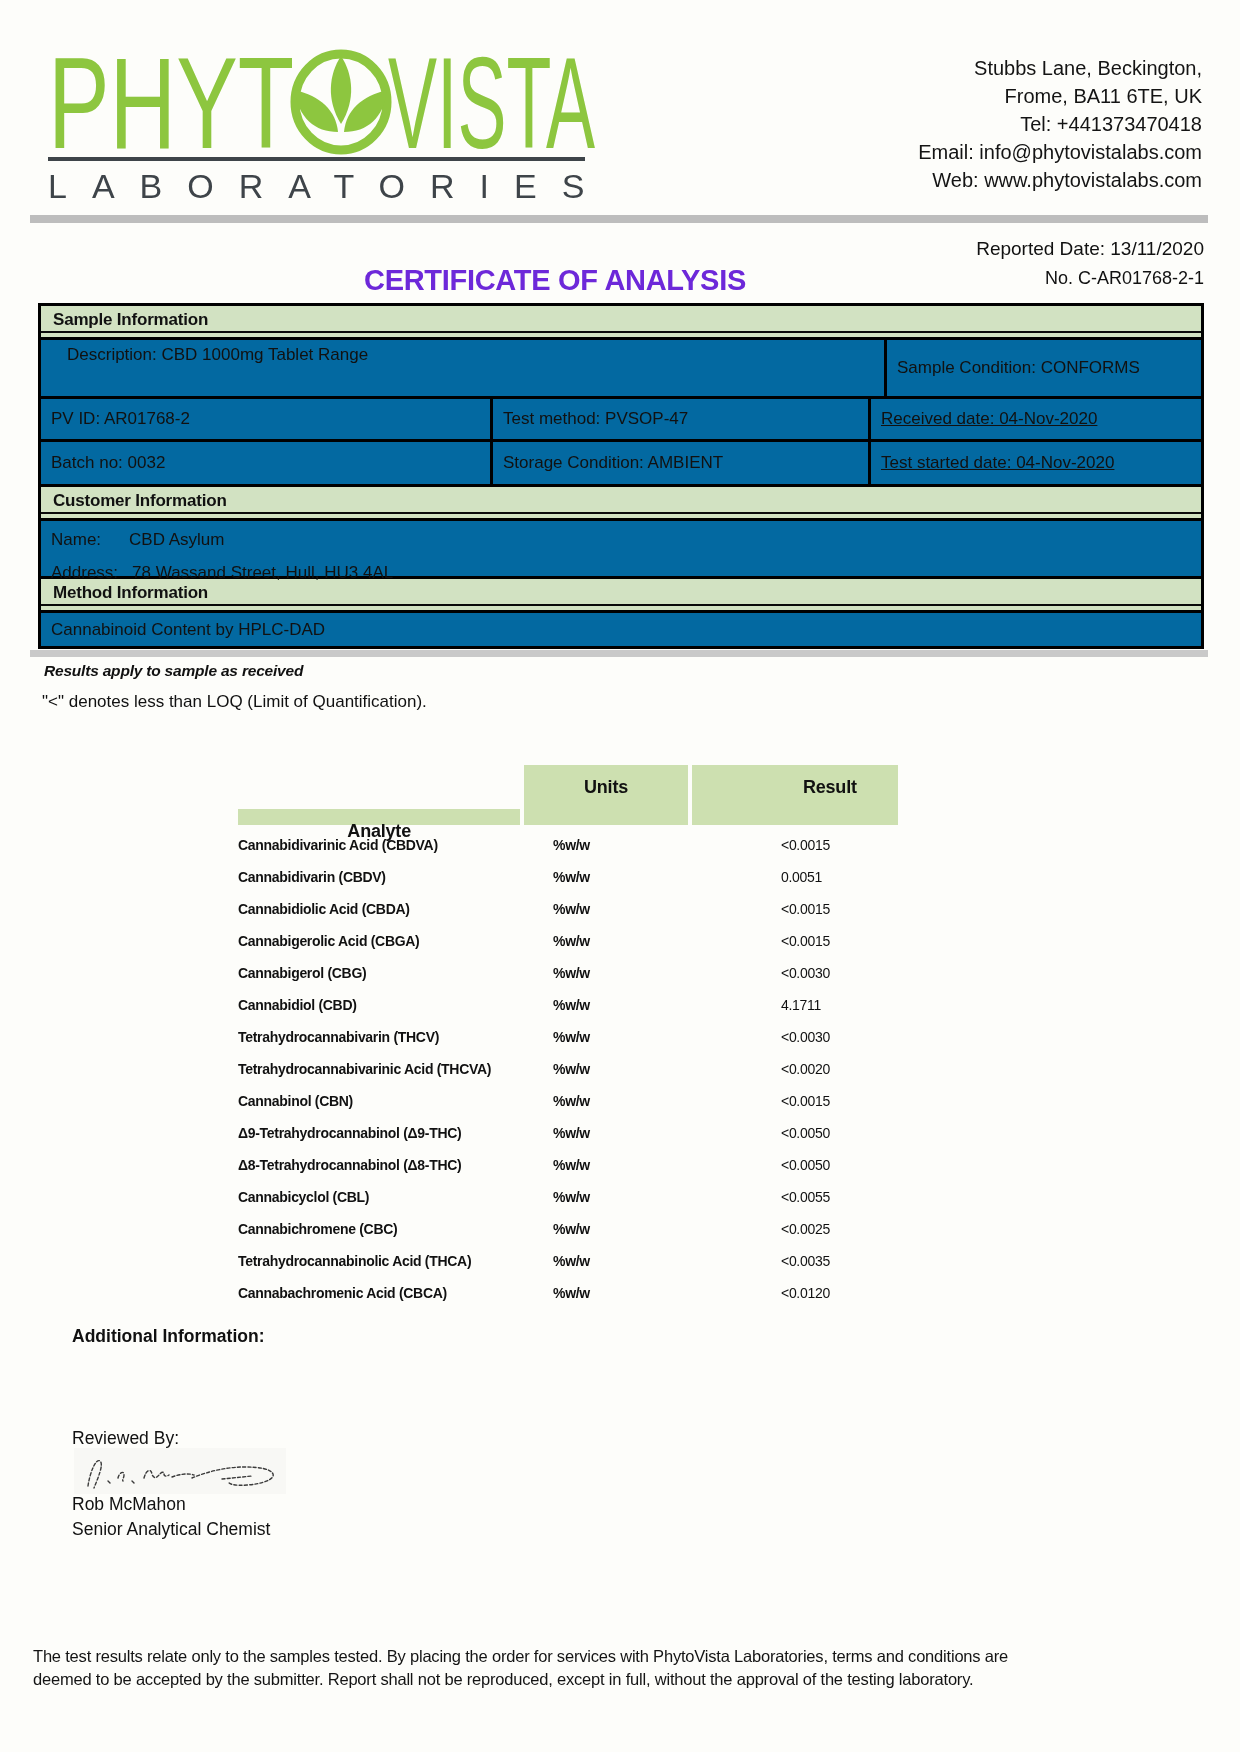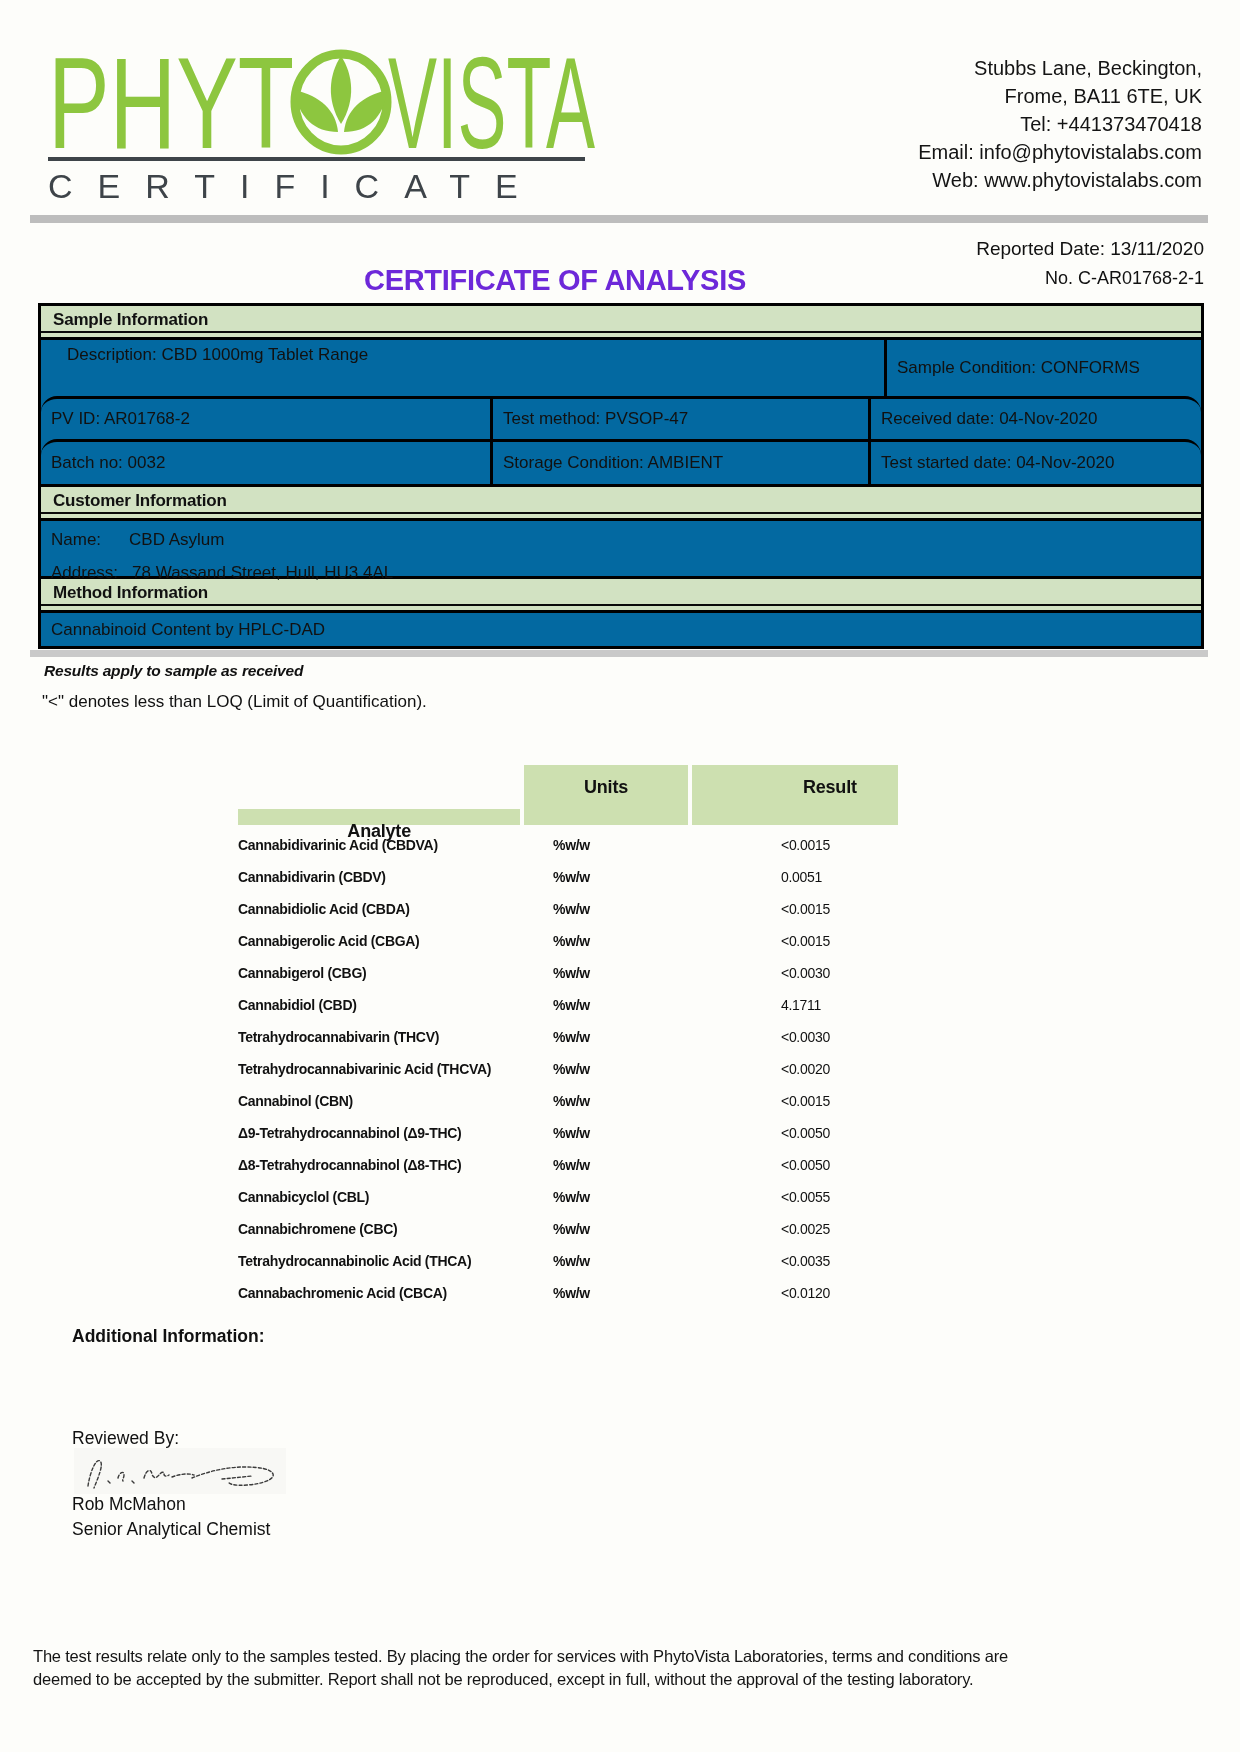--- a/index.html
+++ b/index.html
@@ -44,25 +44,25 @@
   .sec-label{
     display:block;font-weight:bold;font-size:17px;
     padding:4px 0 1px 12px;border-bottom:2.5px solid #0a0a0a;letter-spacing:-0.2px;
   }
   .row{display:flex;align-items:stretch;}
   .cell{box-sizing:border-box;padding-left:10px;display:flex;align-items:center;}
   .cell + .cell{border-left:3px solid #000;}
   .row-desc{height:56px;padding-left:16px;}
   .cell-desc{width:827px;align-items:flex-start;padding-top:5px;}
   .cell-cond{flex:1;}
-  .row-3col{height:40px;border-radius:16px;}
+  .row-3col{height:40px;}
   .row-3col.tall{height:42px;}
   .c1{width:449px;}
   .c2{width:378px;}
-  .c3{flex:1;}
+  .c3{flex:1;text-decoration:underline;}
   .row-cust{height:58px;display:block;padding:7px 0 0 10px;box-sizing:border-box;}
   .cust-line{height:24px;line-height:24px;}
   .cust-line + .cust-line{margin-top:9px;}
   .val-name{margin-left:28px;}
   .val-addr{margin-left:14px;}
   .row-method{height:33px;}
   .cell-method{width:100%;}
   
   .note-italic{position:absolute;left:44px;top:662px;font-size:15.5px;font-weight:bold;font-style:italic;letter-spacing:-0.2px;}
   .note-loq{position:absolute;left:42px;top:692px;font-size:17px;}
@@ -102,21 +102,21 @@
     <text x="0" y="100" font-family="Liberation Sans, sans-serif" font-size="130" textLength="246" lengthAdjust="spacingAndGlyphs" fill="#8dc63f">PHYT</text>
     <g>
       <ellipse cx="293" cy="54" rx="46" ry="48" fill="none" stroke="#8dc63f" stroke-width="9"></ellipse>
       <path d="M293,8 C305,26 308,52 293,76 C278,52 281,26 293,8 Z" fill="#8dc63f"></path>
       <path d="M290,84 C267,84 250,70 247,42 C272,48 288,62 290,84 Z" fill="#8dc63f"></path>
       <path d="M296,84 C319,84 336,70 339,42 C314,48 298,62 296,84 Z" fill="#8dc63f"></path>
     </g>
     <text x="340" y="100" font-family="Liberation Sans, sans-serif" font-size="130" textLength="207" lengthAdjust="spacingAndGlyphs" fill="#8dc63f">VISTA</text>
   </svg>
   <div class="logo-rule"></div>
-  <div class="logo-sub">CERTIFICATE</div>
+  <div class="logo-sub">LABORATORIES</div>
 
   <div class="contact">
     <div>Stubbs Lane, Beckington,</div>
     <div>Frome, BA11 6TE, UK</div>
     <div>Tel: +441373470418</div>
     <div>Email: info@phytovistalabs.com</div>
     <div>Web: www.phytovistalabs.com</div>
   </div>
 
   <div class="grey-bar bar-top"></div>

